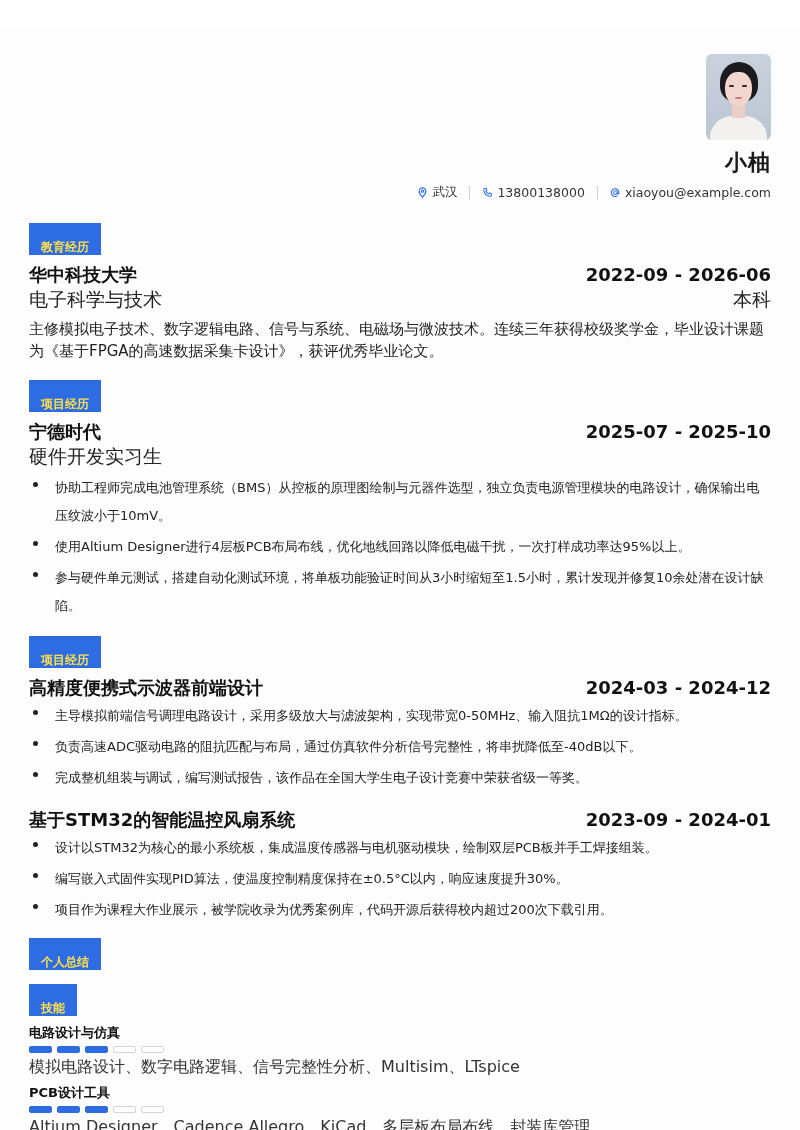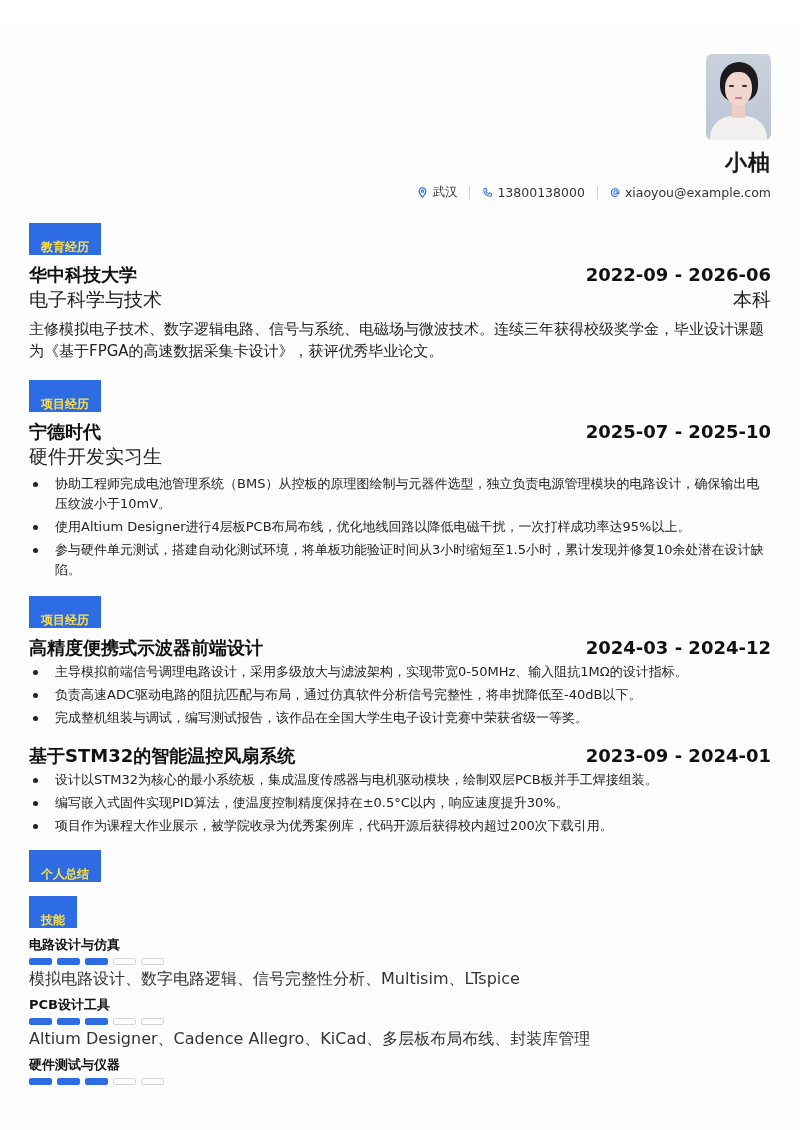--- a/index.html
+++ b/index.html
@@ -23,21 +23,21 @@
   .sep { width: 1px; height: 14px; background: #d4d4d4; margin: 0 12px; }
 
   
   .section-tag { display: inline-block; background: #2e6ce4; color: #fde047; font-size: 12px; font-weight: bold; padding: 16px 12px; border-radius: 0; height: 26px; line-height: 16px; }
   .section { margin-top: 14px; }
   .row { display: flex; justify-content: space-between; align-items: baseline; }
   .bold { font-weight: bold; color: #111; font-size: 18px; }
   .plain { font-size: 19px; color: #222; }
   .para { font-size: 15px; line-height: 22px; color: #222; margin-top: 5px; }
   ul.bullets { list-style: none; margin-top: 2px; }
-  ul.bullets li { position: relative; padding-left: 26px; font-size: 13px; line-height: 20px; margin-bottom: 3px; color: #222; }
+  ul.bullets li { position: relative; padding-left: 26px; font-size: 13px; line-height: 28px; margin-bottom: 3px; color: #222; }
   ul.bullets li::before { content: ""; position: absolute; left: 4px; top: 8px; width: 5px; height: 5px; border-radius: 50%; background: #222; }
   .item { margin-top: 8px; }
   .item + .item { margin-top: 8px; }
 
   
   .skill { margin-top: 6px; }
   .skill-name { font-size: 13px; font-weight: bold; color: #111; }
   .bar { display: flex; gap: 5px; margin-top: 4px; }
   .seg { width: 23px; height: 7px; border-radius: 2px; border: 1px solid #d5d5d5; background: #fff; }
   .seg.on { background: #2e6ce4; border-color: #2e6ce4; }

